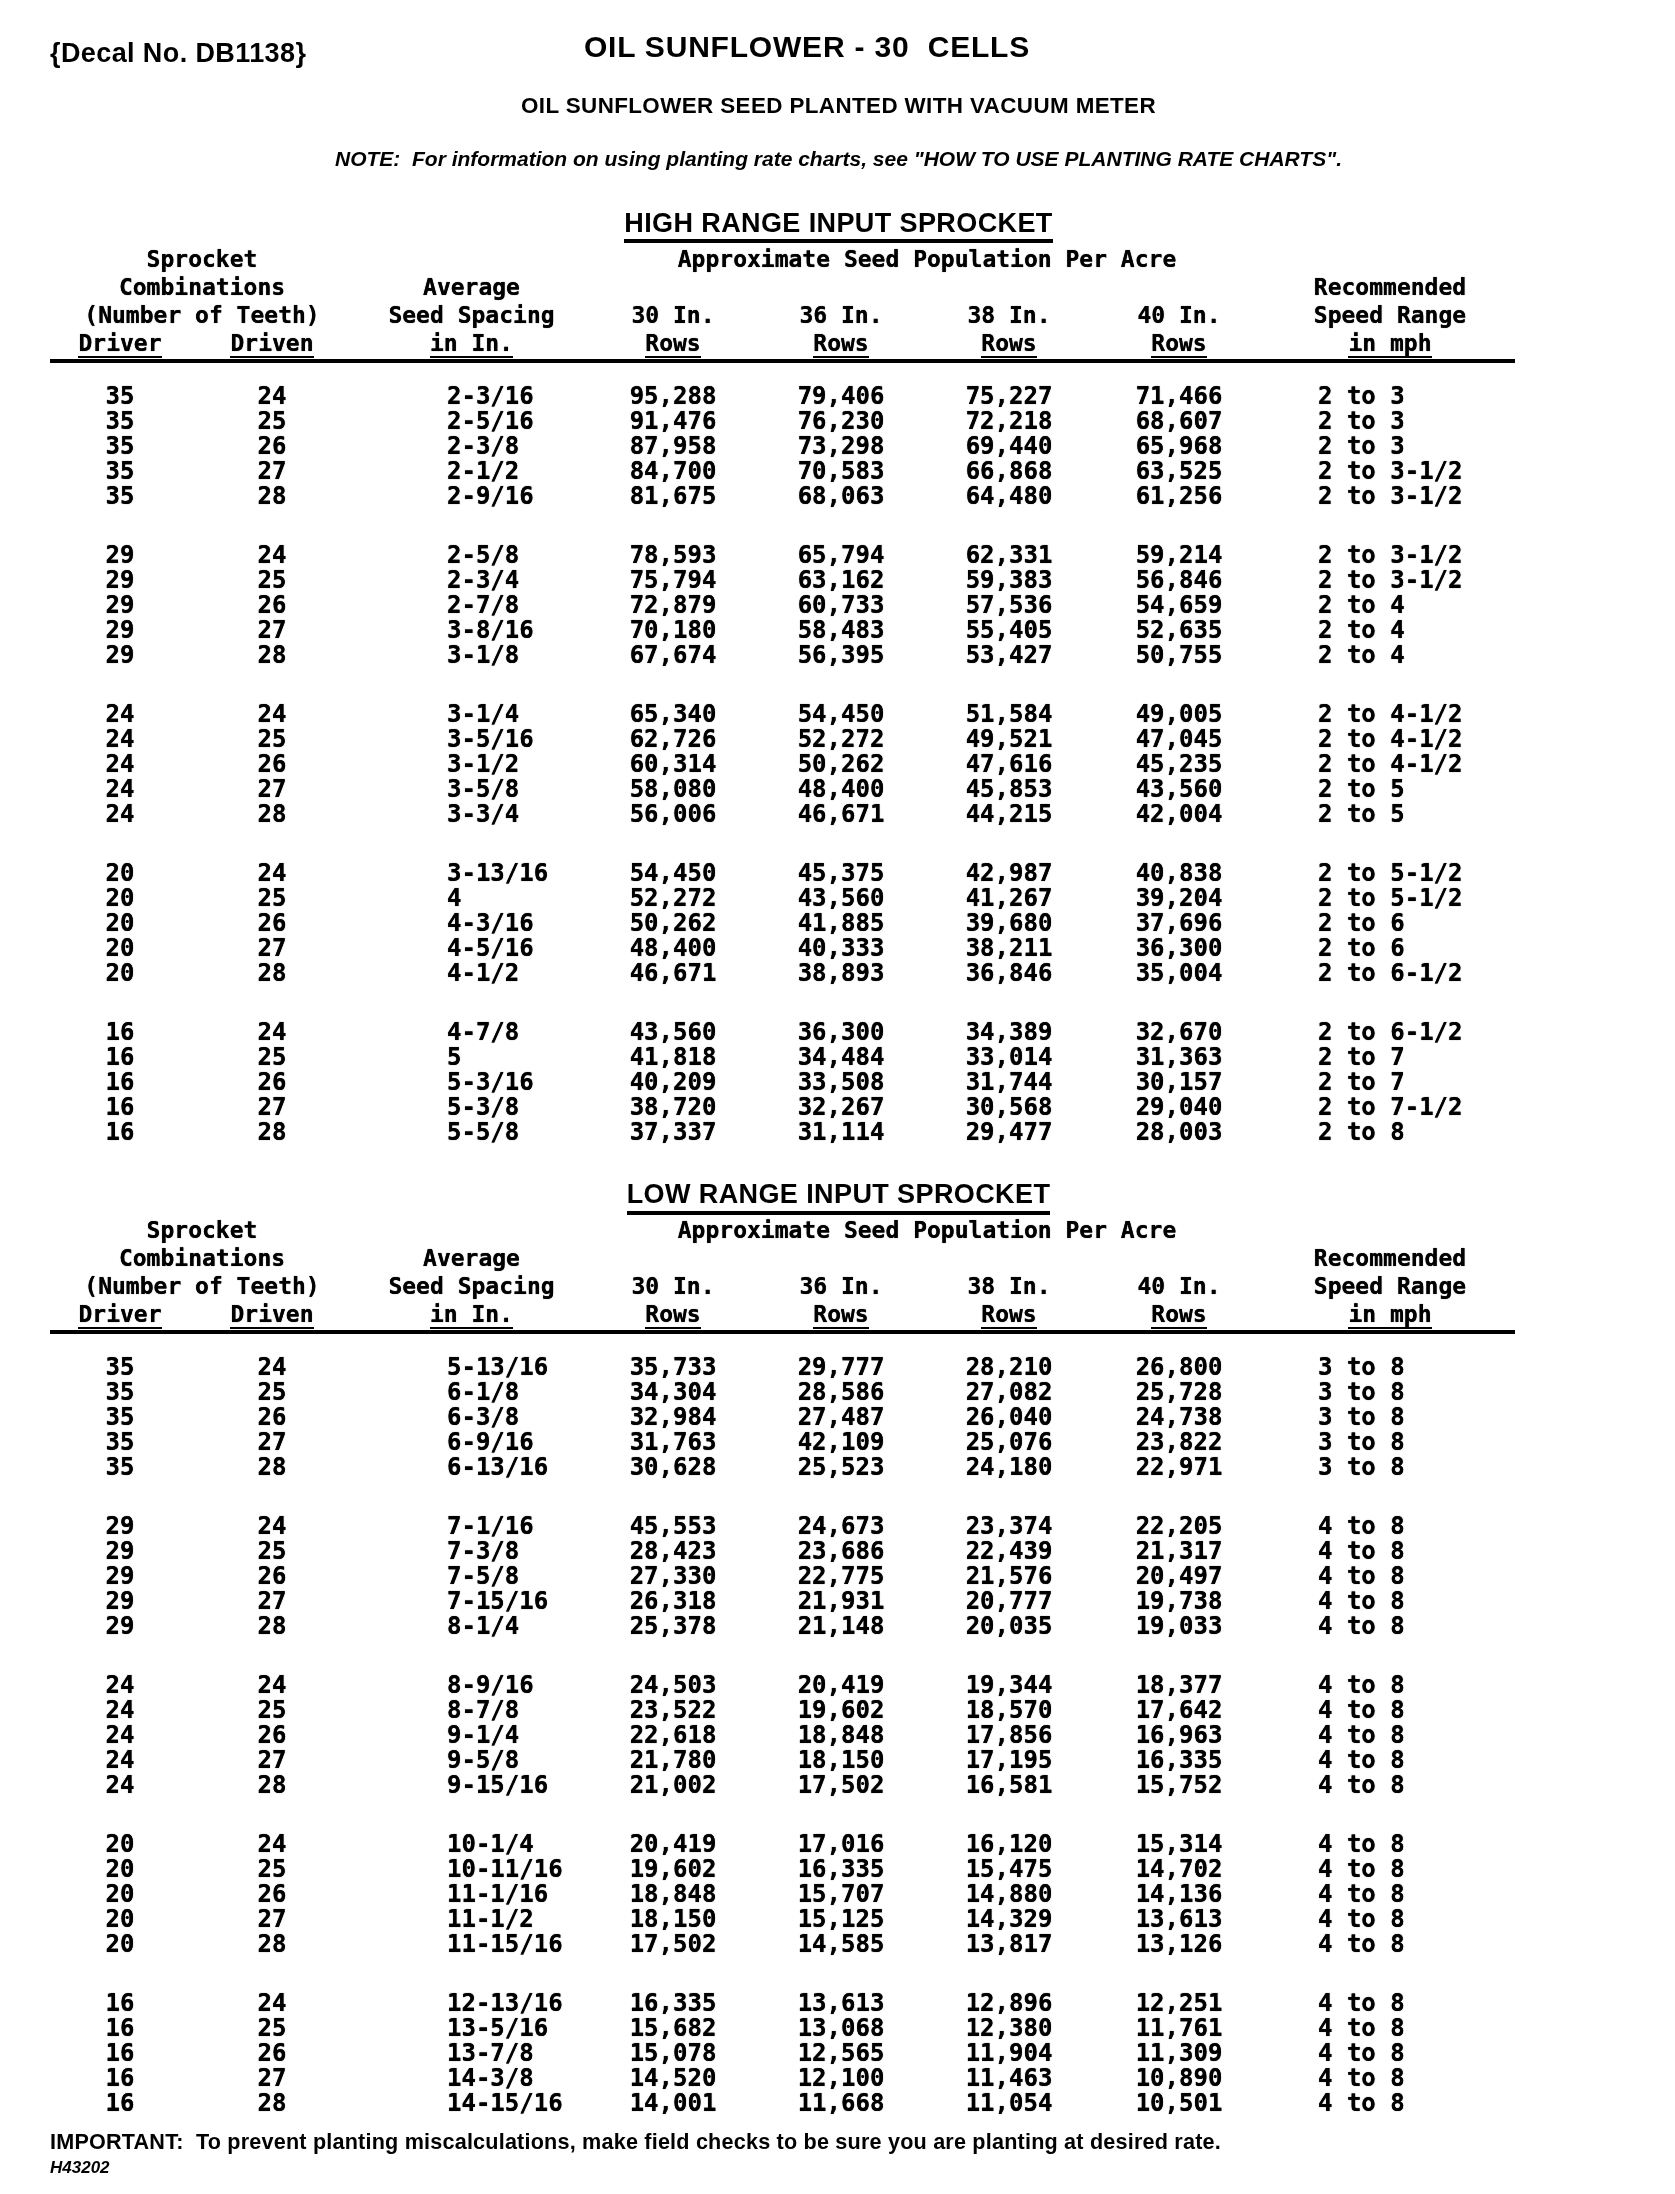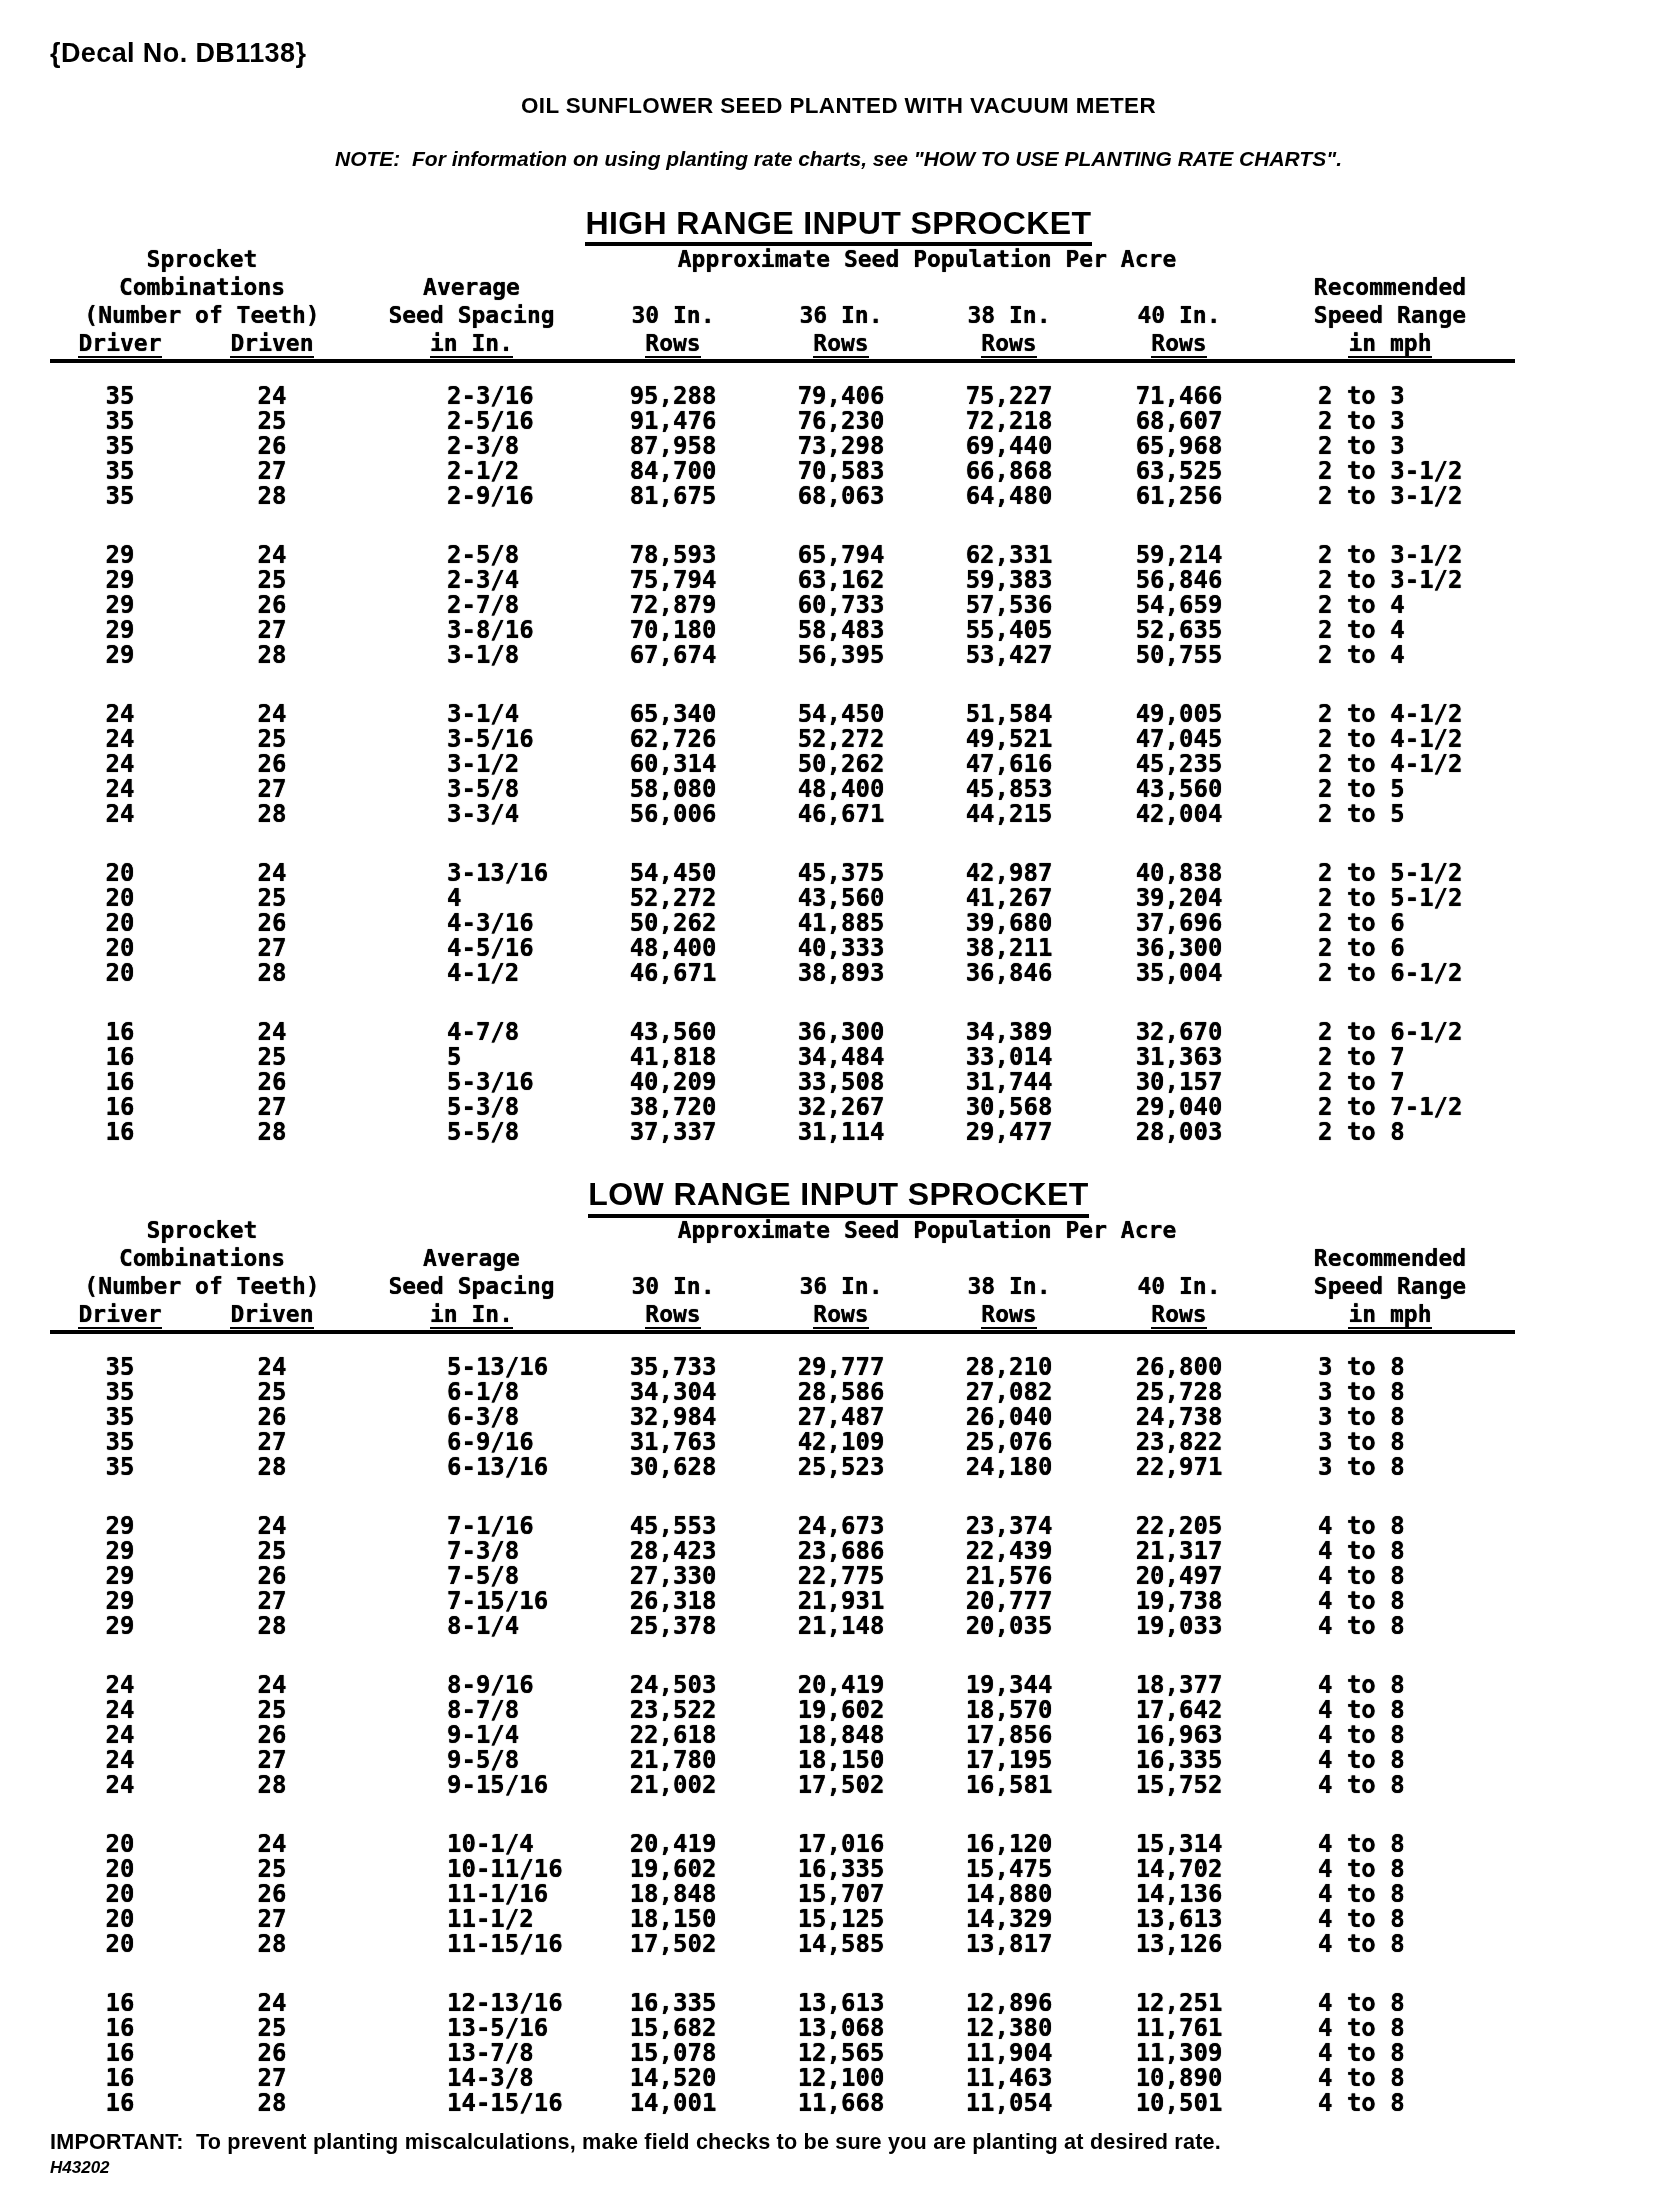--- a/index.html
+++ b/index.html
@@ -25,21 +25,21 @@
     margin-top:17.6px;text-align:center;
     font-size:22.4px;font-weight:700;line-height:32px;letter-spacing:0.4px;
   }
   .note{
     margin-top:21px;text-align:center;
     font-size:21px;font-weight:700;font-style:italic;line-height:32px;
   }
 
   
   .section-title{
-    margin:27px 0 0 0;text-align:center;font-size:32px;font-weight:700;
+    margin:27px 0 0 0;text-align:center;font-size:27px;font-weight:700;
     letter-spacing:0.4px;line-height:43px;
   }
   .rate-section + .rate-section .section-title{margin-top:28px;}
   .u-thick{border-bottom:4px solid #000;padding-bottom:1.6px;}
 
   
   table.rate-table{
     border-collapse:collapse;table-layout:fixed;width:1465px;
     font-family:"DejaVu Sans Mono",monospace;font-weight:700;
     text-shadow:0 0 0.8px #000;
@@ -69,20 +69,21 @@
     line-height:17.6px;
   }
 </style>
 </head>
 <body>
 
 <div class="doc">
 
   <div class="masthead">
     <div class="decal preserve">{Decal No. DB1138}</div>
+    <div class="doc-title preserve">OIL SUNFLOWER - 30  CELLS</div>
   </div>
 
   <div class="subtitle">
     <div class="preserve">OIL SUNFLOWER SEED PLANTED WITH VACUUM METER</div>
   </div>
 
   <div class="note preserve">NOTE:  For information on using planting rate charts, see "HOW TO USE PLANTING RATE CHARTS".</div>
 
   <div id="tables">
   <section class="rate-section">

